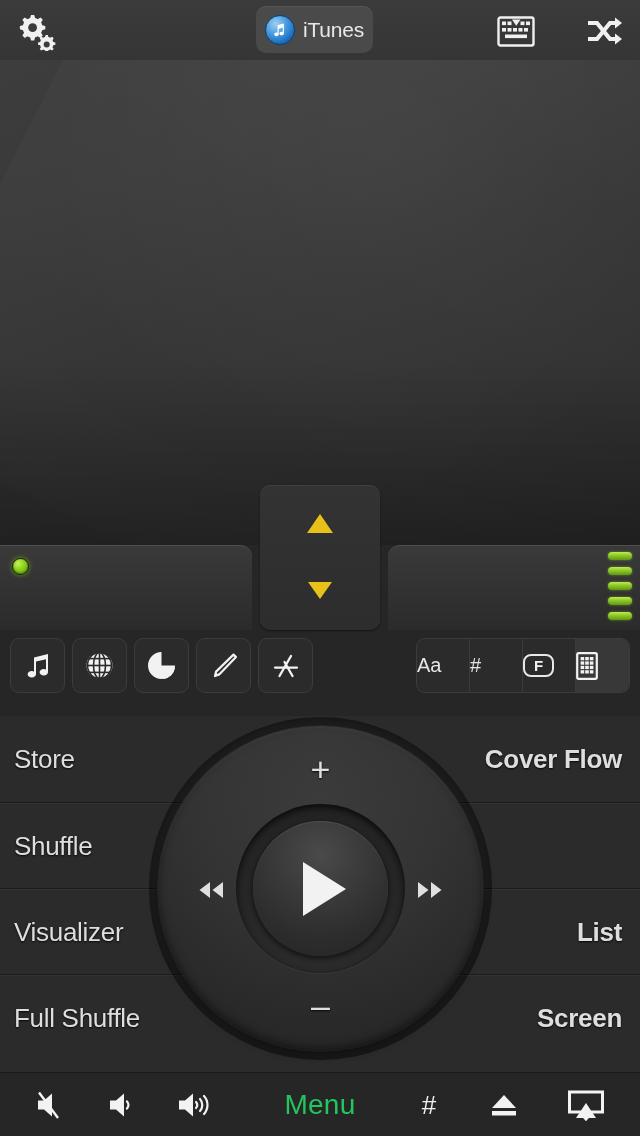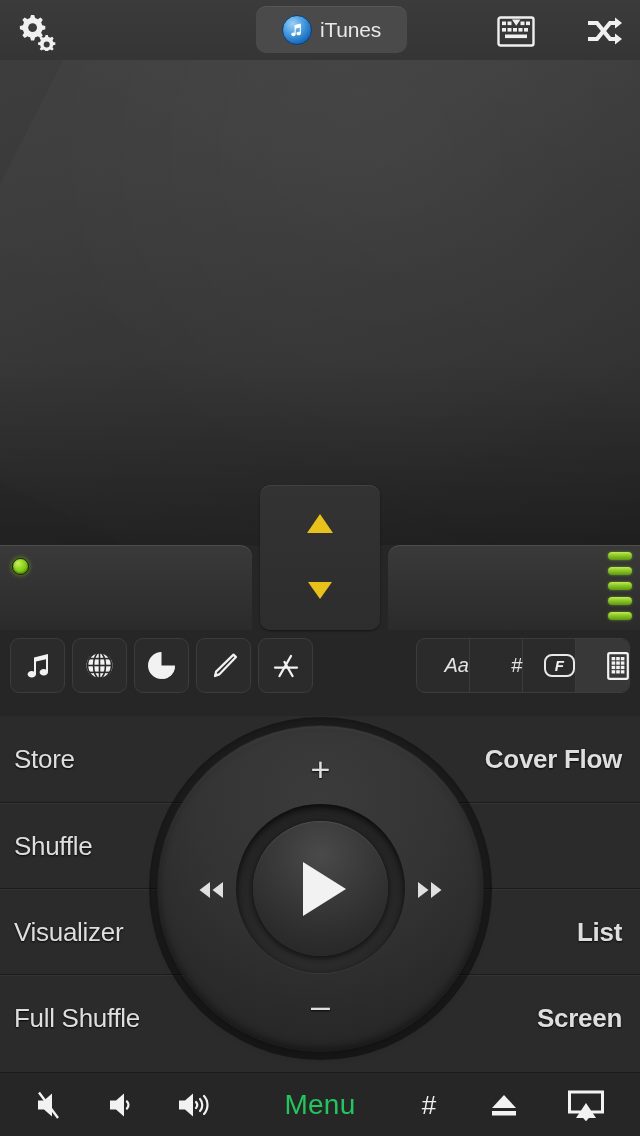--- a/index.html
+++ b/index.html
@@ -23,21 +23,21 @@
     background: linear-gradient(180deg, #3b3b3b 0%, #353535 100%);
     z-index: 30;
   }
   #gear-btn {
     position: absolute; left: 10px; top: 8px;
     width: 52px; height: 46px;
     display: flex; align-items: center; justify-content: center;
   }
   #itunes-chip {
     position: absolute; left: 256px; top: 6px;
-    width: 151px; height: 47px;
+    width: 117px; height: 47px;
     background: #4a4a4a;
     border-radius: 10px;
     display: flex; align-items: center; justify-content: center;
     gap: 8px;
     box-shadow: inset 0 1px 0 rgba(255,255,255,0.07);
   }
   #itunes-chip .label {
     font-size: 21px; color: #e8e8e8; letter-spacing: -0.2px;
   }
   .itunes-logo {
@@ -164,23 +164,23 @@
   #view-group {
     position: absolute; right: 10px; top: 8px;
     display: flex;
     border: 1px solid #3c3c3c;
     border-radius: 9px;
     overflow: hidden;
     background: #2b2b2b;
   }
   .view-btn {
     width: 53px; height: 53px;
-    display: flex; align-items: center; justify-content: flex-end;
+    display: flex; align-items: center; justify-content: flex-start;
     border-right: 1px solid #3c3c3c;
-    color: #e4e4e4; font-size: 20px; font-style: italic;
+    color: #e4e4e4; font-size: 20px;
   }
   .view-btn:last-child { border-right: none; }
   .view-btn.selected { background: #383838; }
   .fbox {
     border: 2.5px solid #e8e8e8;
     border-radius: 8px;
     padding: 1px 9px;
     font-size: 15px; font-weight: bold; line-height: 17px;
     color: #f0f0f0;
   }

